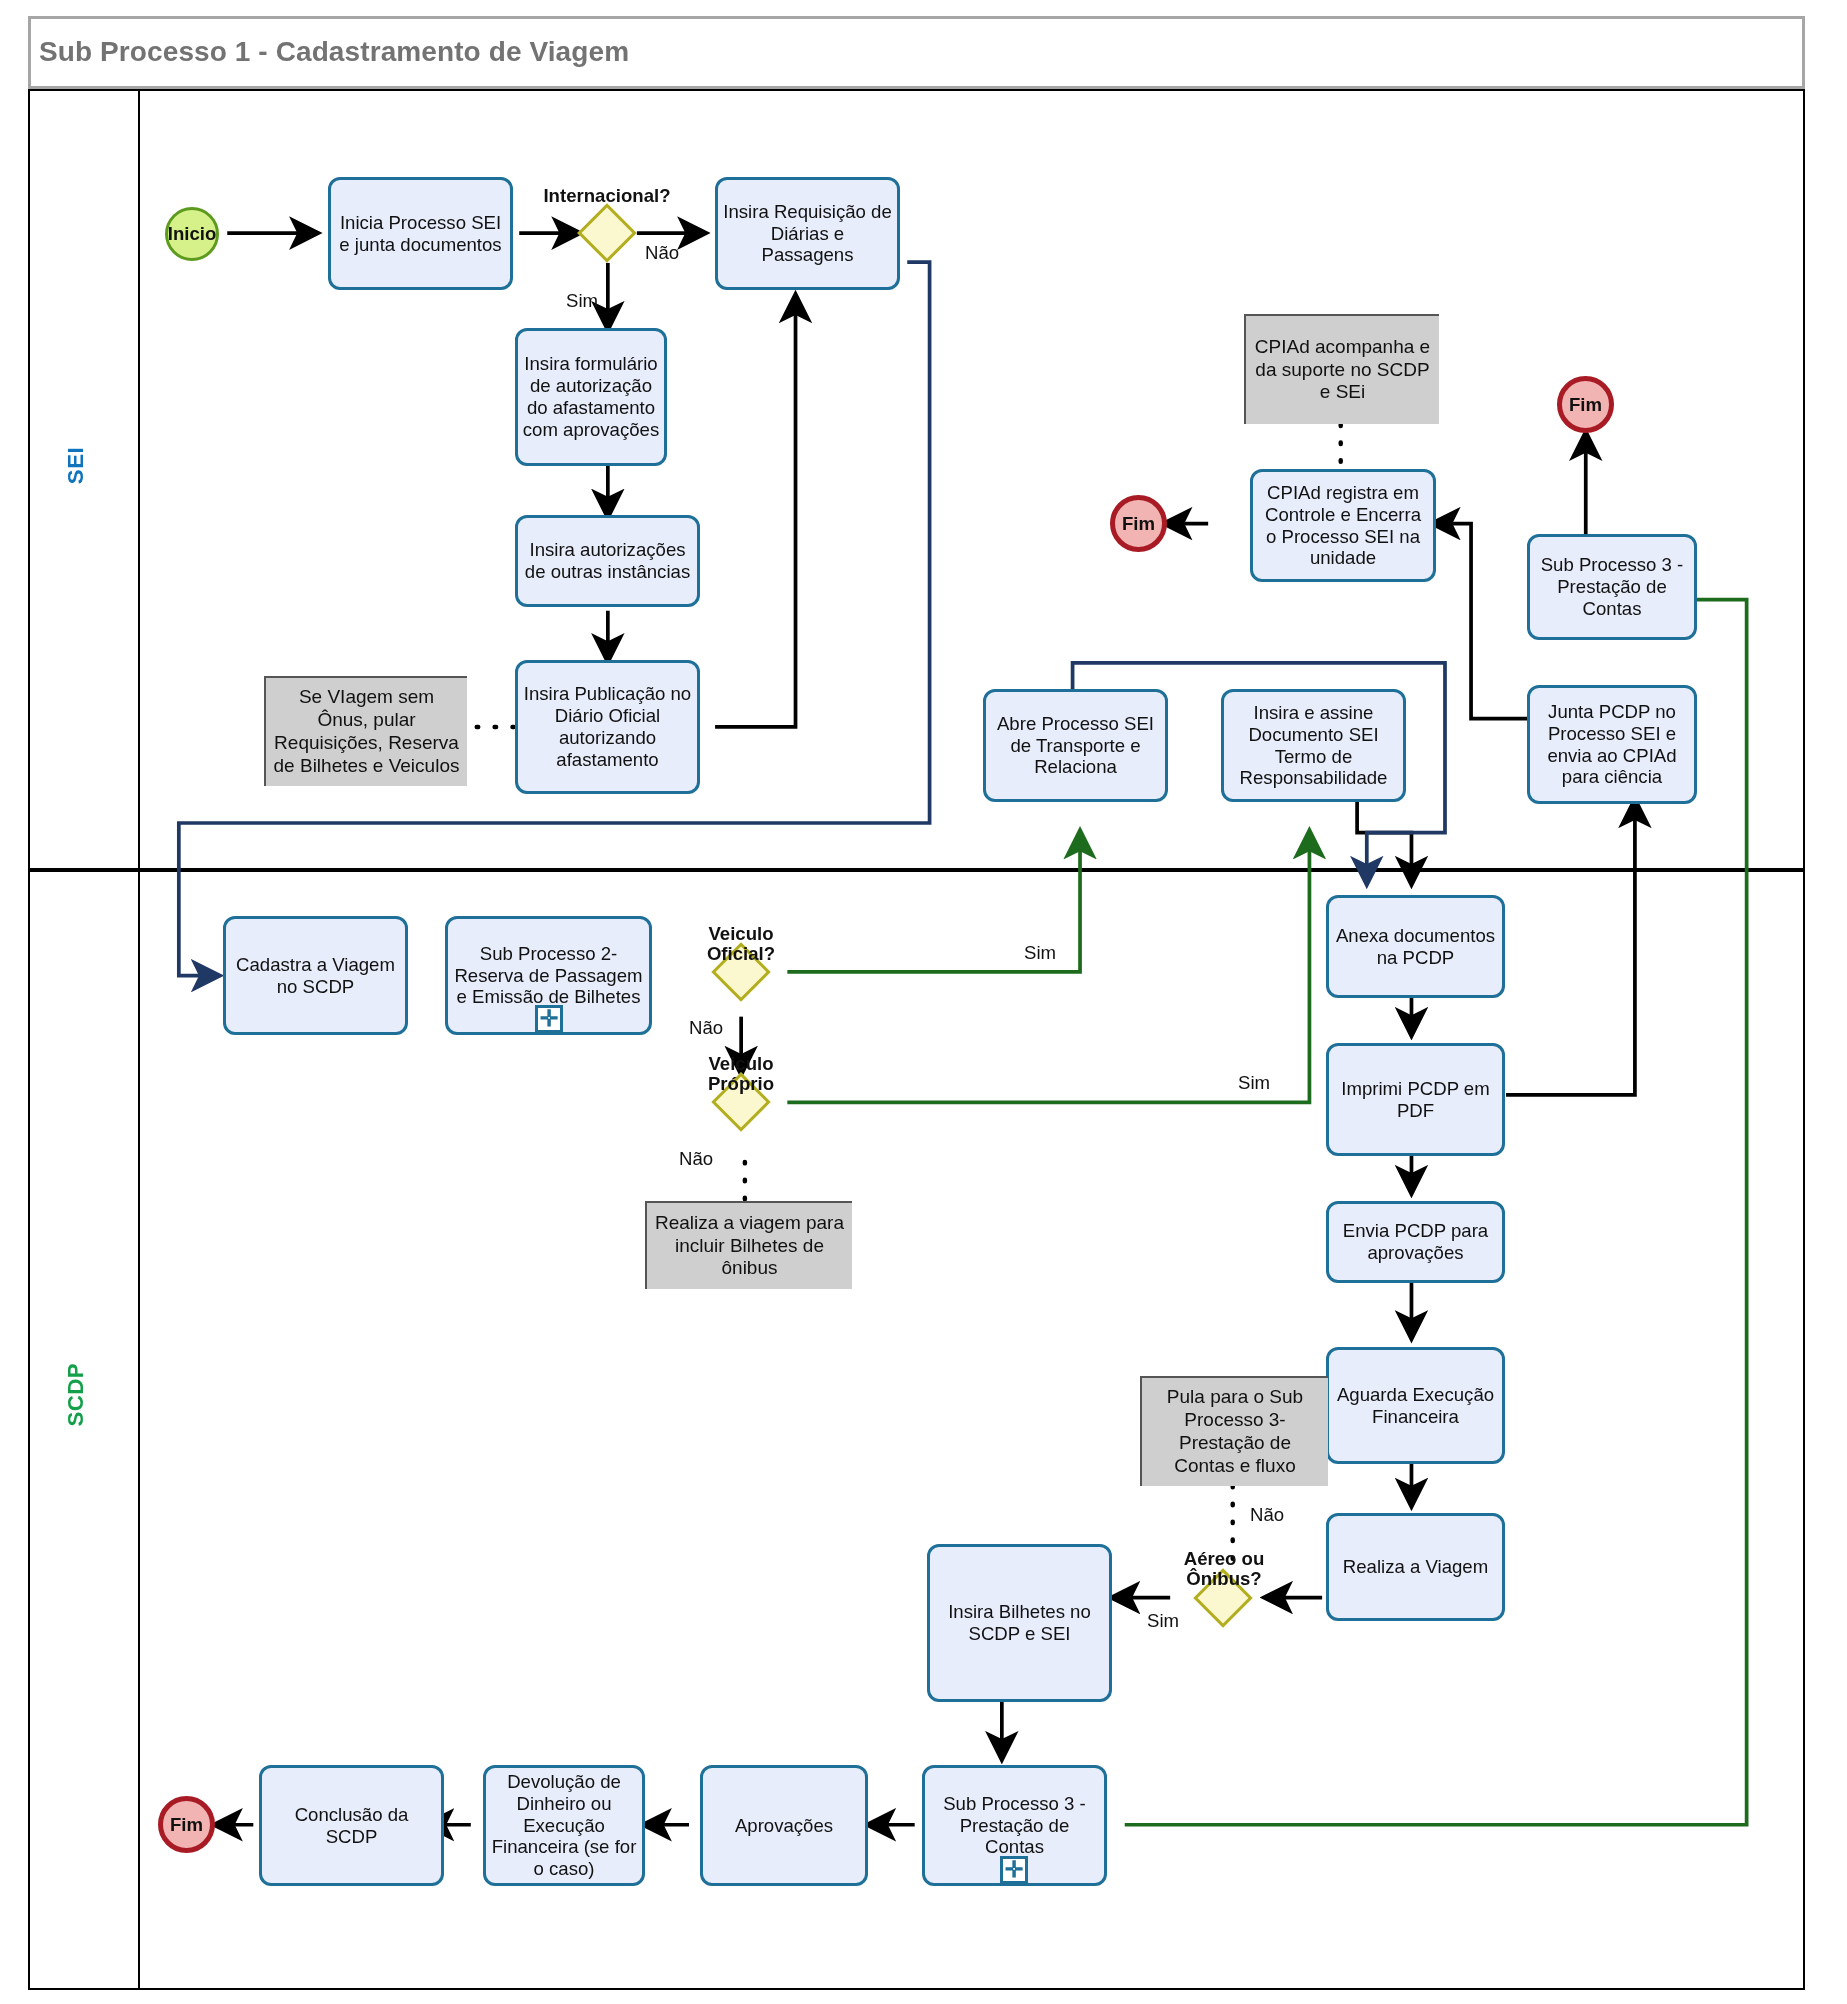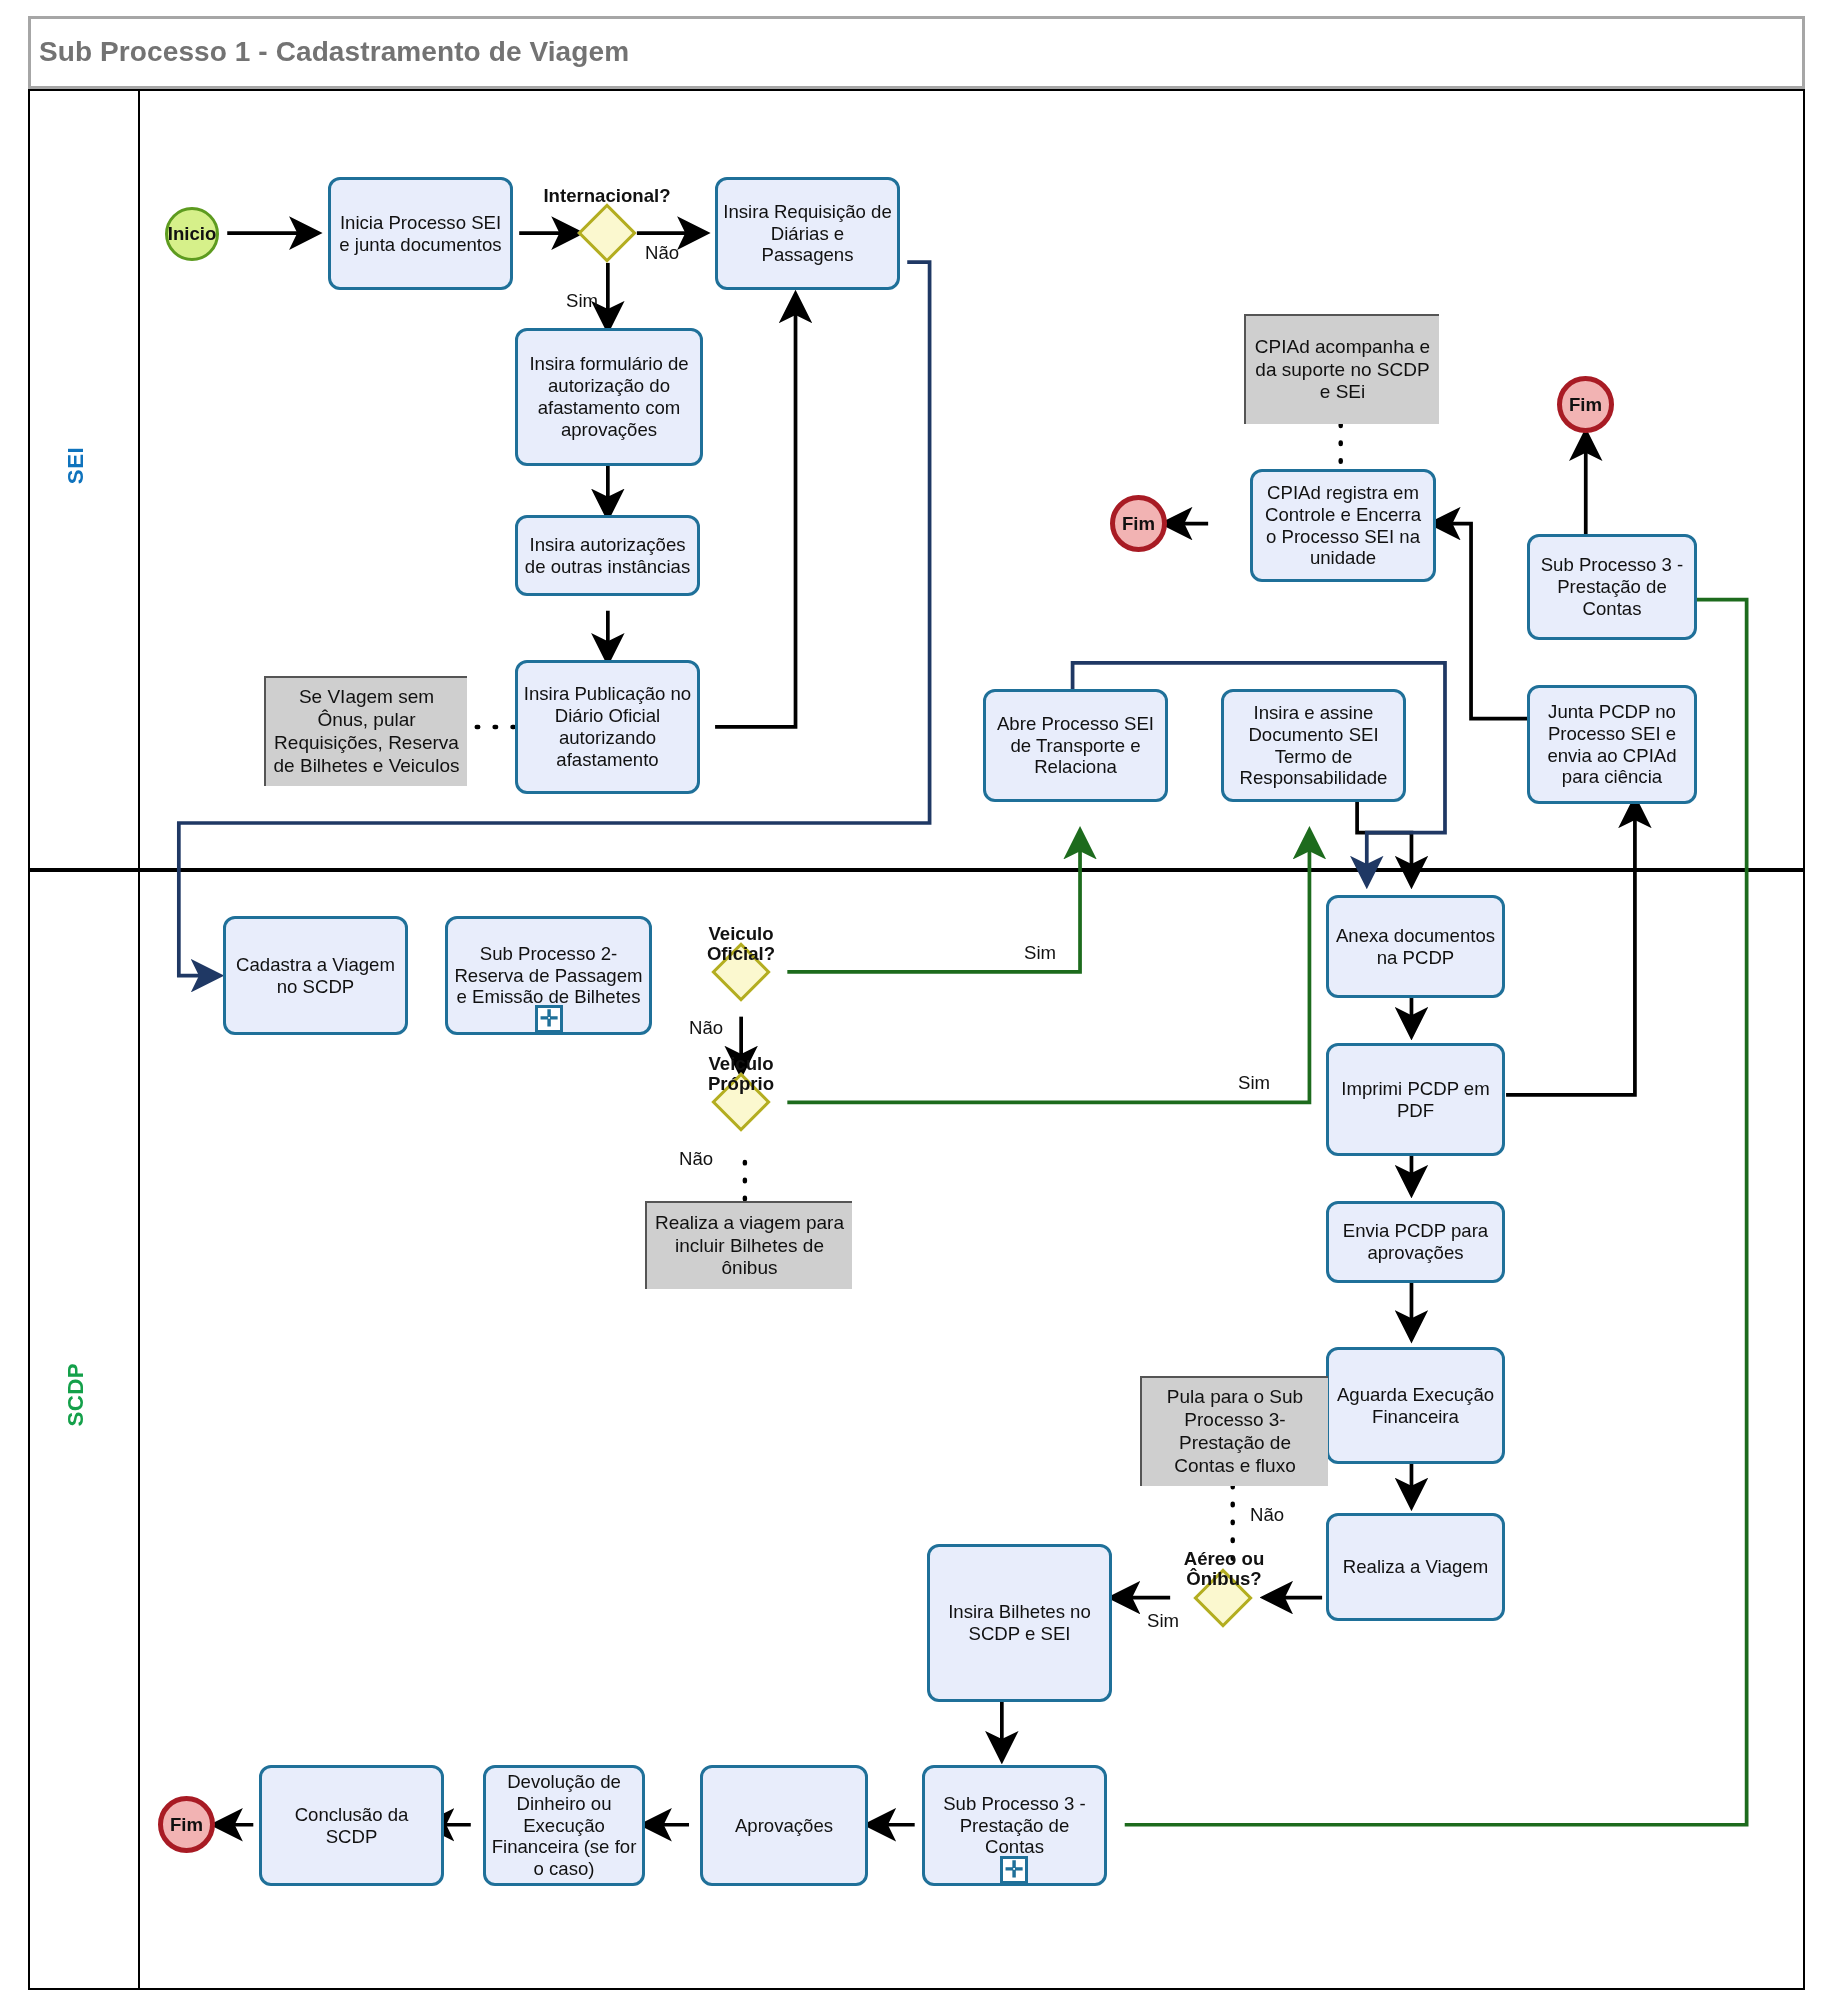--- a/index.html
+++ b/index.html
@@ -160,25 +160,25 @@
 
   <div class="gateway" style="left:586px;top:212px;width:42px;height:42px;"></div>
   <div class="gw-label" style="left:536px;top:186px;width:142px;">Internacional?</div>
   <div class="edge-label" style="left:645px;top:242px;">Não</div>
   <div class="edge-label" style="left:566px;top:290px;">Sim</div>
 
   <div class="task" style="left:715px;top:177px;width:185px;height:113px;">
     <span>Insira Requisição de Diárias e Passagens</span>
   </div>
 
-  <div class="task" style="left:515px;top:328px;width:188px;height:138px;">
+  <div class="task" style="left:515px;top:328px;width:152px;height:138px;">
     <span>Insira formulário de autorização do afastamento com aprovações</span>
   </div>
 
-  <div class="task" style="left:515px;top:515px;width:185px;height:81px;">
+  <div class="task" style="left:515px;top:515px;width:185px;height:92px;">
     <span>Insira autorizações de outras instâncias</span>
   </div>
 
   <div class="task" style="left:515px;top:660px;width:185px;height:134px;">
     <span>Insira Publicação no Diário Oficial autorizando afastamento</span>
   </div>
 
   <div class="note" style="left:264px;top:676px;width:203px;height:110px;">
     <span>Se VIagem sem Ônus, pular Requisições, Reserva de Bilhetes e Veiculos</span>
   </div>

